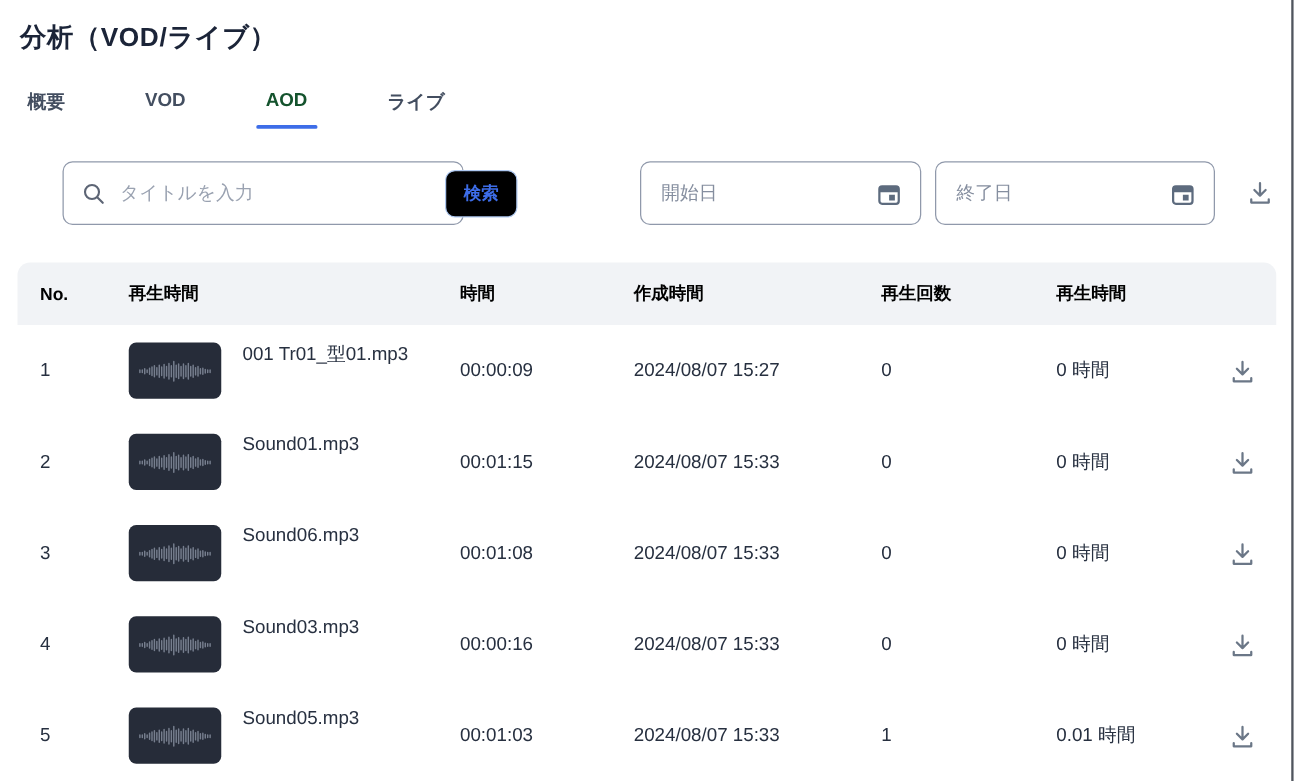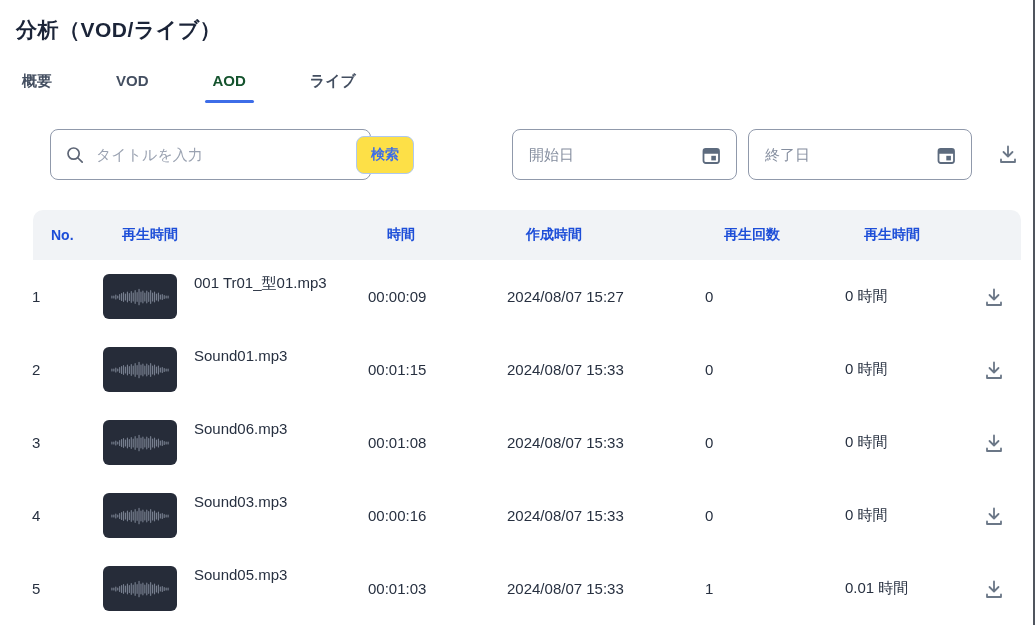--- a/index.html
+++ b/index.html
@@ -12,30 +12,30 @@
   .tabs { position:absolute; left:14px; top:72px; display:flex; gap:48px;justify-content:space-between; }
   .tab { position:relative; padding:0 8px 12px 8px; font-size:15px; font-weight:bold; color:#434e60; cursor:pointer; }
   .tab.active { color:#14532d; }
   .tab.active::after { content:""; position:absolute; left:0; right:0; bottom:0; height:3px; background:#3d6de8; border-radius:3px; }
 
   .filter-bar { position:absolute; left:0; top:129px; width:1035px; height:51px; }
   .search-box { position:absolute; left:14px; top:0; width:321px; height:51px; border:1px solid #9099ab; border-radius:8px; background:#fff; display:flex; align-items:center; padding:0 14px;margin-left:36px; }
   .search-box svg { flex:0 0 auto; margin-right:11px; }
   .search-input { border:none; outline:none; flex:1; font-size:15px; color:#273040; font-family:inherit; background:transparent; }
   .search-input::placeholder { color:#9aa2b1; }
-  .search-btn { position:absolute; left:356px; top:7px; height:38px; padding:0 14px; background:#fde047; border:1px solid #aec8f0; border-radius:8px; color:#3d6de8; font-size:14px; font-weight:bold; font-family:inherit; cursor:pointer; }
+  .search-btn { position:absolute; left:356px; top:7px; height:38px; padding:0 14px; background:#000000; border:1px solid #aec8f0; border-radius:8px; color:#3d6de8; font-size:14px; font-weight:bold; font-family:inherit; cursor:pointer; }
   .date-box { position:absolute; top:0; height:51px; border:1px solid #9099ab; border-radius:8px; background:#fff; display:flex; align-items:center; justify-content:space-between; padding:0 15px 0 16px; }
   .date-box.start { left:512px; width:225px;align-items:center; }
   .date-box.end { left:748px; width:224px; }
   .date-input { border:none; outline:none; font-size:15px; color:#273040; width:140px; font-family:inherit; background:transparent; }
   .date-input::placeholder { color:#858e9f; }
   .icon-btn { position:absolute; left:995px; top:13px; width:26px; height:26px; background:none; border:none; cursor:pointer; padding:0; }
 
   .table { position:absolute; left:14px; top:210px; width:1007px; }
-  .thead { display:grid; grid-template-columns:71px 265px 139px 198px 140px 137px 1fr; align-items:center; height:50px; background:#f1f3f6; border-radius:10px 10px 0 0; padding-left:18px; font-size:14px; font-weight:bold; color:#1d4ed8;margin-left:19px; }
+  .thead { display:grid; grid-template-columns:71px 265px 139px 198px 140px 137px 1fr; align-items:center; height:50px; background:#f1f3f6; border-radius:10px 10px 0 0; padding-left:18px; font-size:14px; font-weight:bold; color:#000000; }
   .trow { display:grid; grid-template-columns:71px 265px 139px 198px 140px 137px 1fr; align-items:center; height:73px; background:#fff; font-size:15px; color:#273040; padding-left:18px; }
   .cell-title { display:flex; }
   .thumb { width:74px; height:45px; background:#262c39; border-radius:6px; margin-right:17px; display:flex; align-items:center; justify-content:center; overflow:hidden; flex:0 0 auto; }
   .thumb svg { width:62px; height:44px; }
   .dl-btn { background:none; border:none; cursor:pointer; padding:0; width:24px; height:24px; }
 
   .scrollbar-edge { position:absolute; right:0; top:0; width:2px; height:625px; background:#50555e; }
 </style>
 </head>
 <body>

